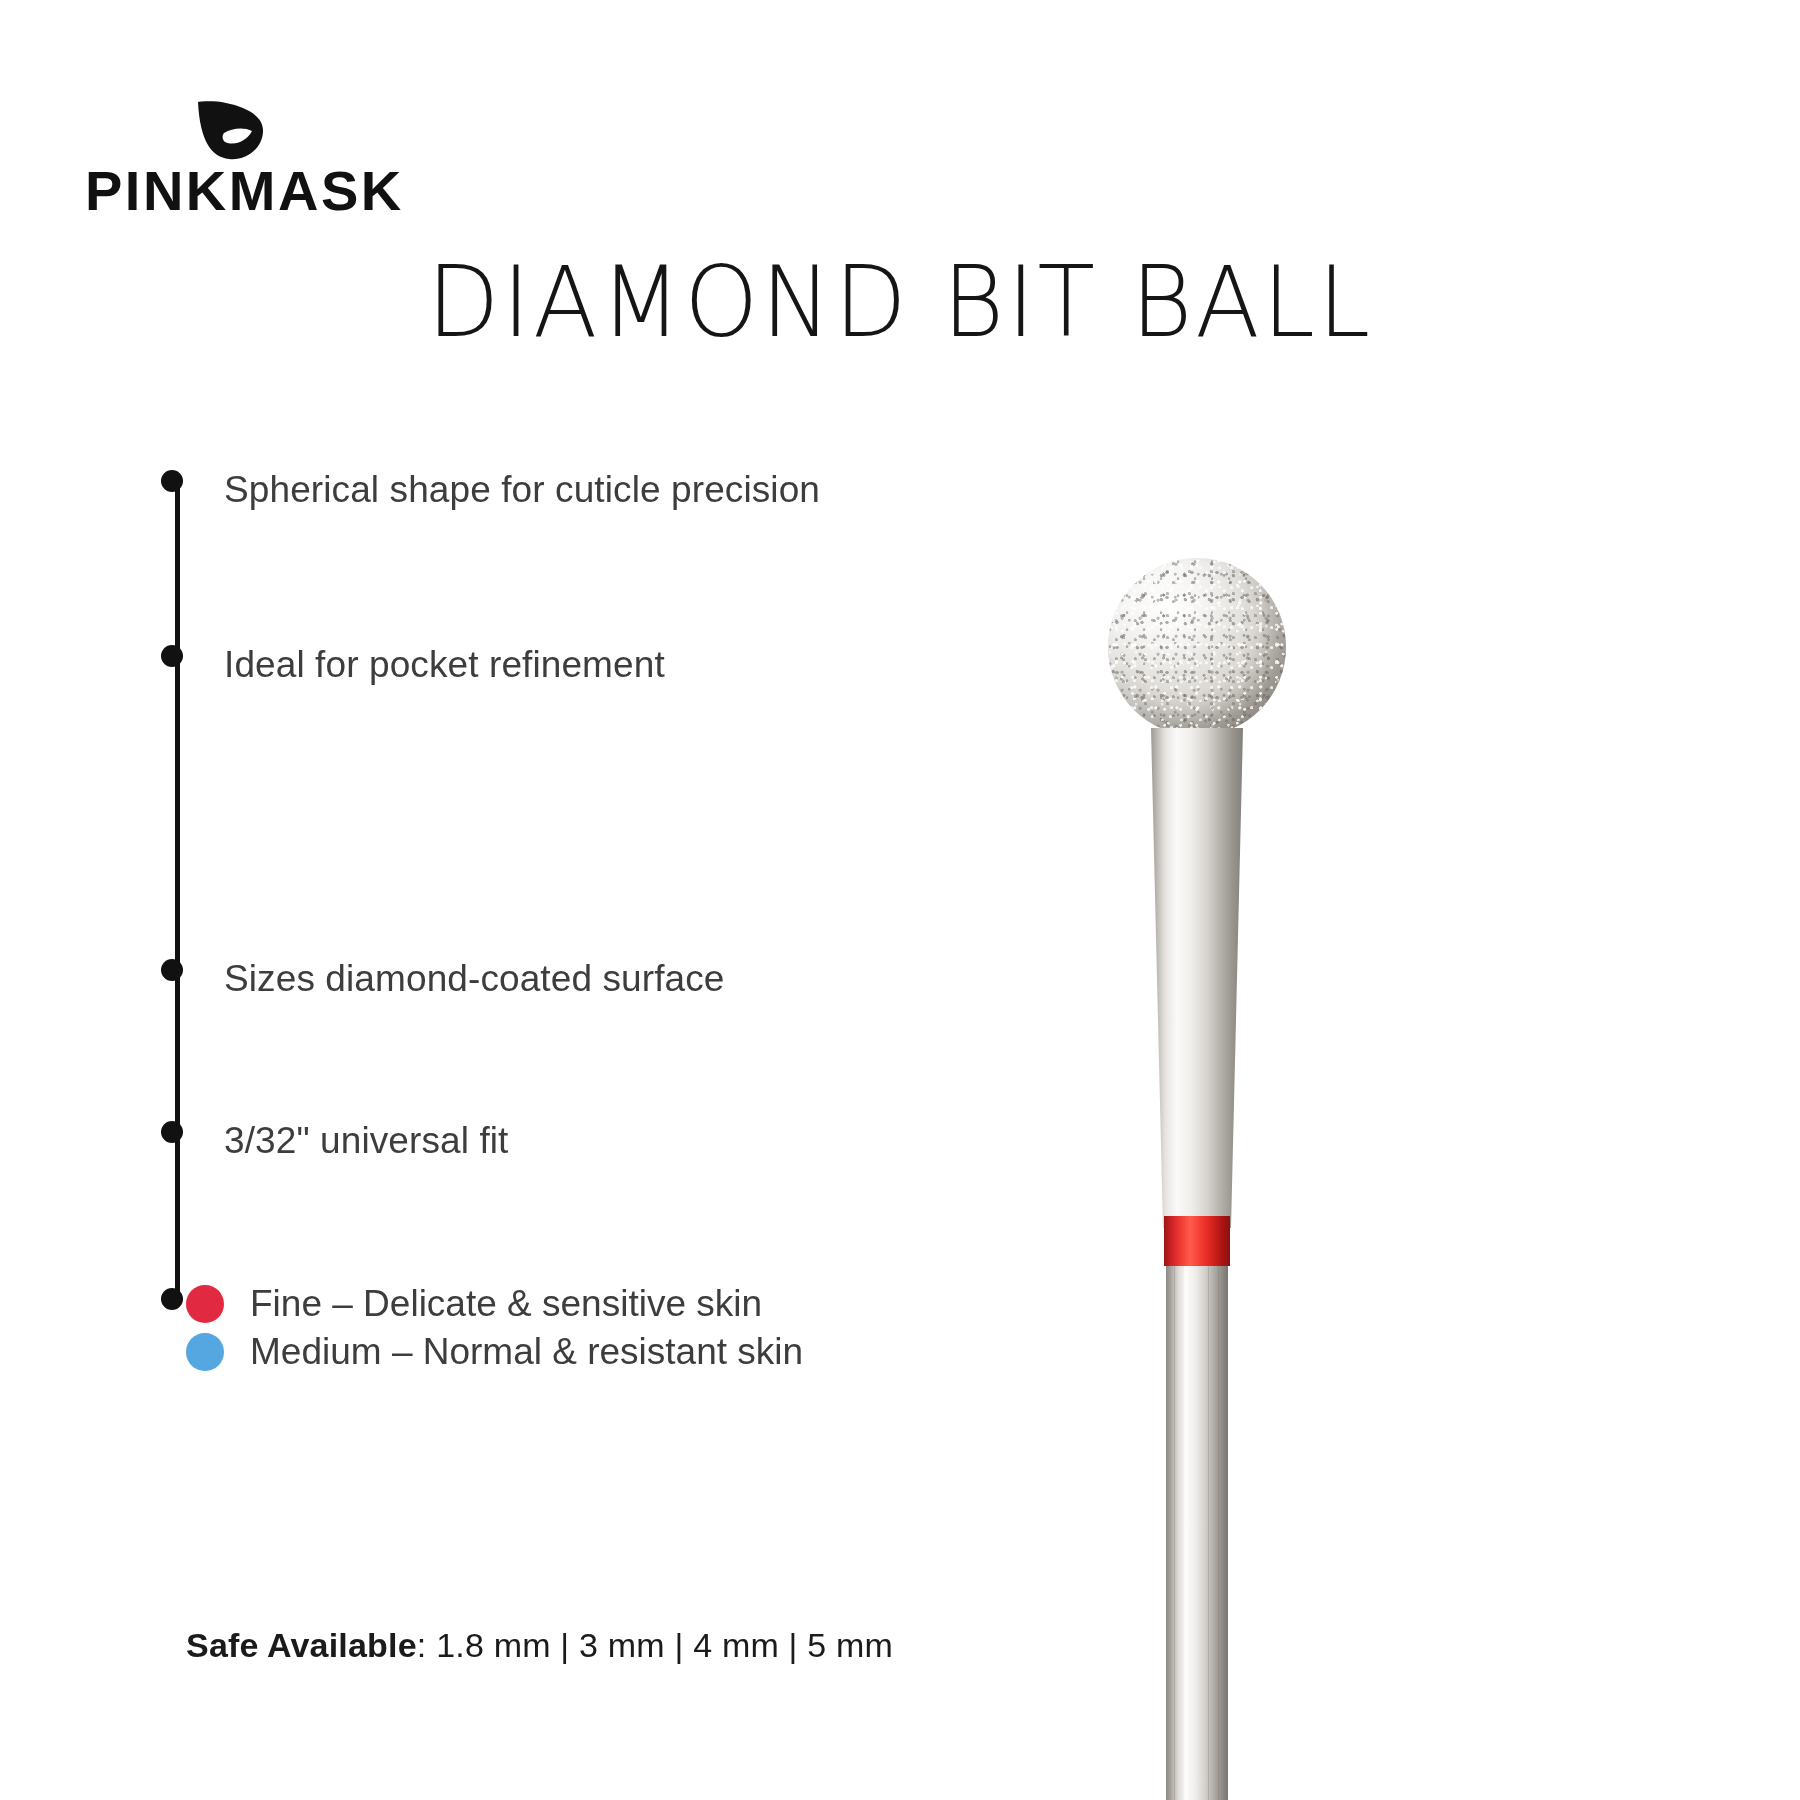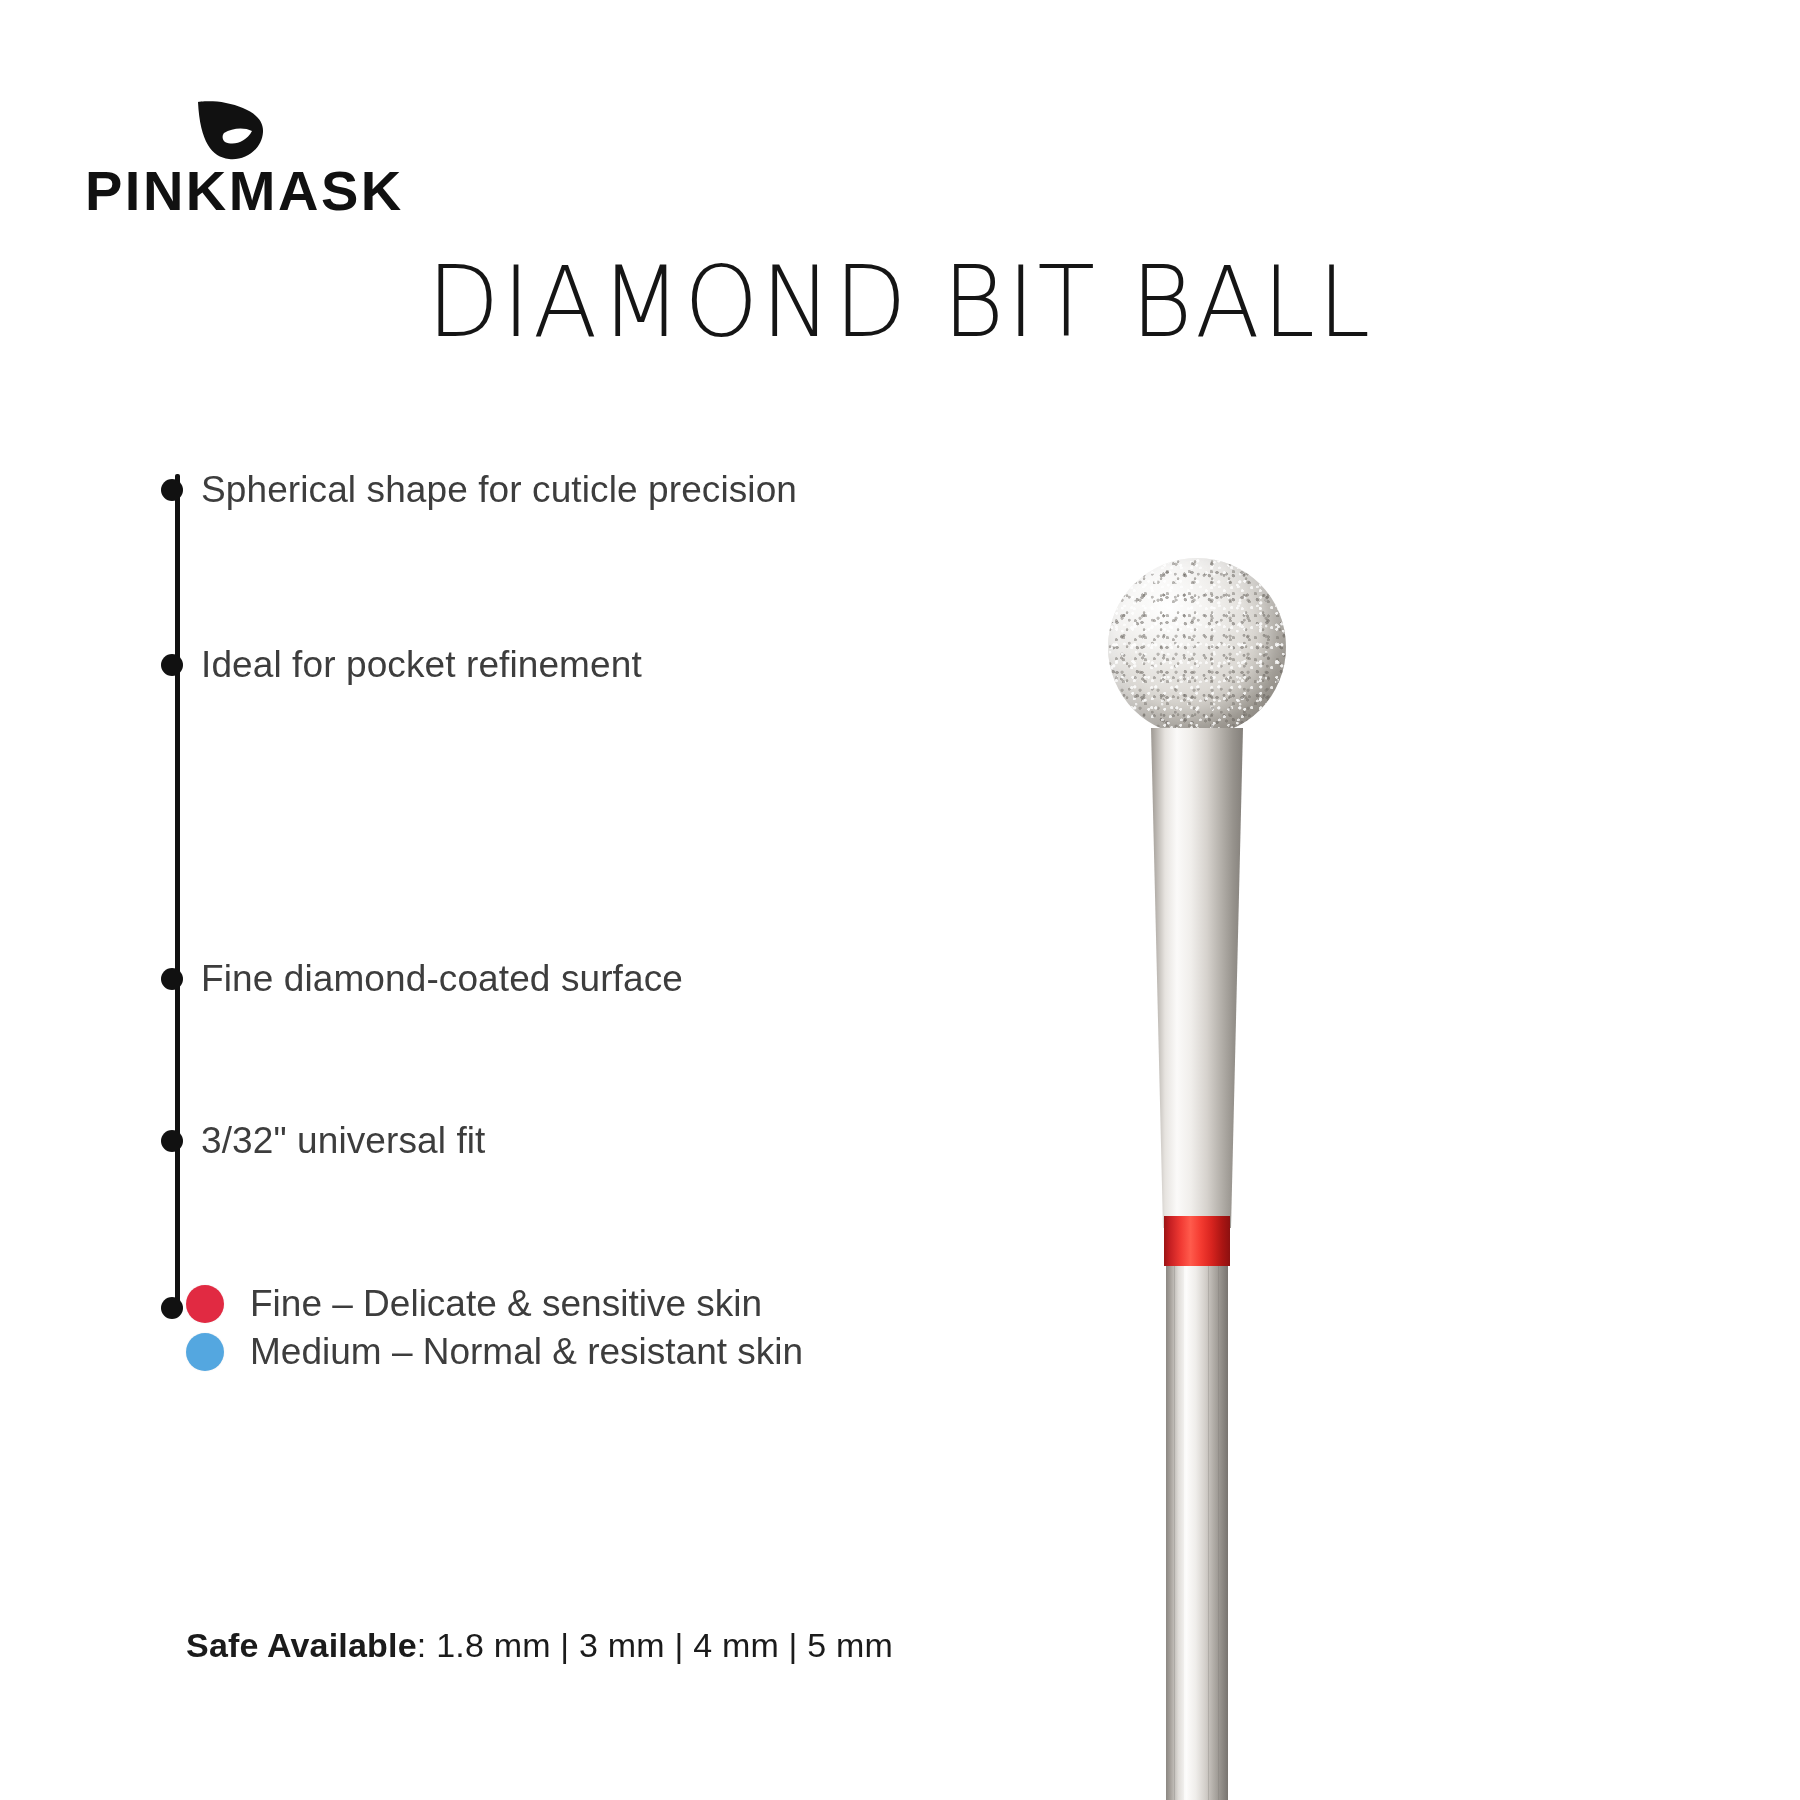--- a/index.html
+++ b/index.html
@@ -54,22 +54,23 @@
   #timeline-axis{
     position:absolute;
     left:0px;top:4px;
     width:5px;height:832px;
     background:#111111;
     border-radius:2px;
   }
   .feature-row{
     position:absolute;left:-14px;
     height:40px;
-    display:flex;align-items:center;
-    white-space:nowrap;
+    display:flex;align-items:flex-start;
+    white-space:nowrap;
+    gap:23px;
   }
   .feature-dot{
     width:22px;height:22px;border-radius:50%;
     background:#111111;
     flex:0 0 auto;
   }
   .feature-text{
     margin-left:18px;
     font-size:37px;
     line-height:40px;
@@ -225,21 +226,21 @@
   </div>
 
   <div class="feature-row" style="top:175px;">
     <span class="feature-dot"></span>
     <span class="feature-text">Ideal for pocket refinement</span>
   </div>
 
 
   <div class="feature-row" style="top:489px;">
     <span class="feature-dot"></span>
-    <span class="feature-text">Fine diamond-coated surface</span>
+    <span class="feature-text">Sizes diamond-coated surface</span>
   </div>
 
   <div class="feature-row" style="top:651px;">
     <span class="feature-dot"></span>
     <span class="feature-text">3/32" universal fit</span>
   </div>
 
   <div class="feature-row" style="top:818px;">
     <span class="feature-dot"></span>
   </div>

